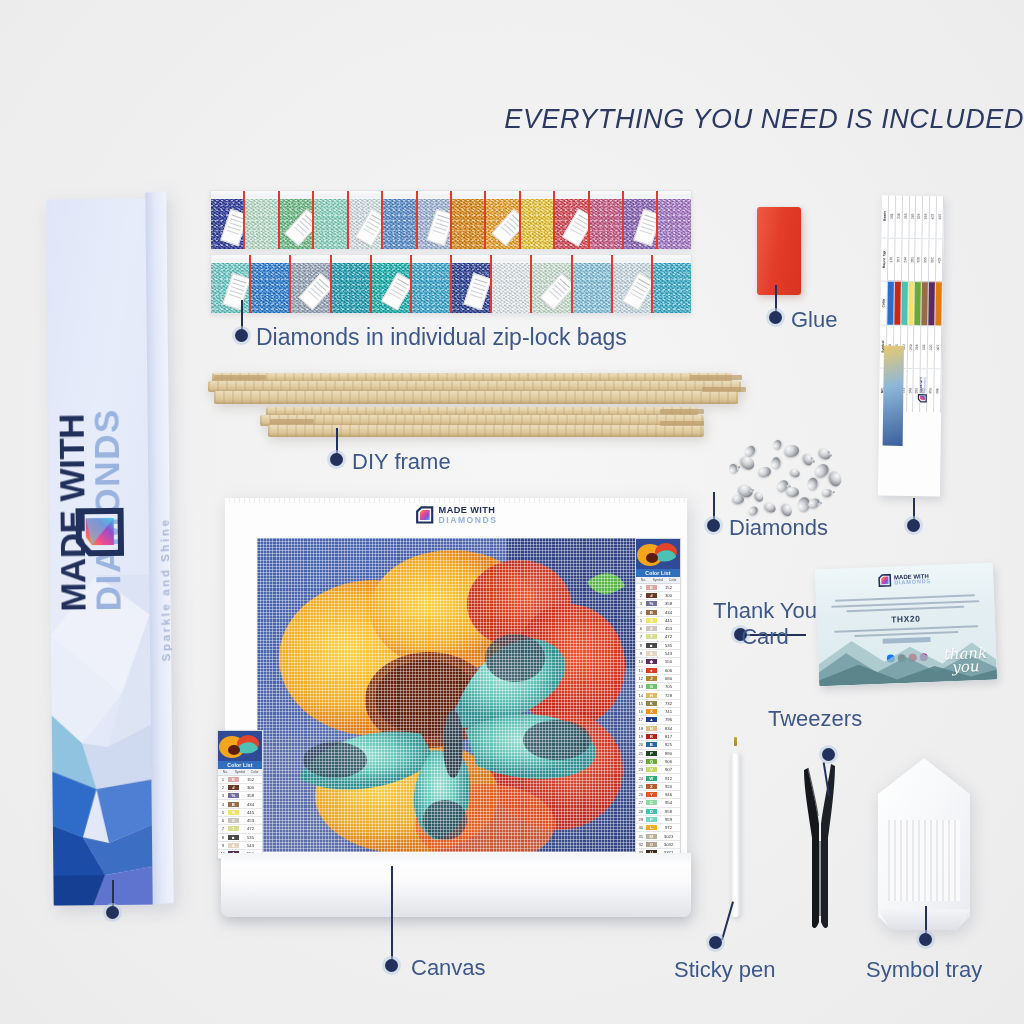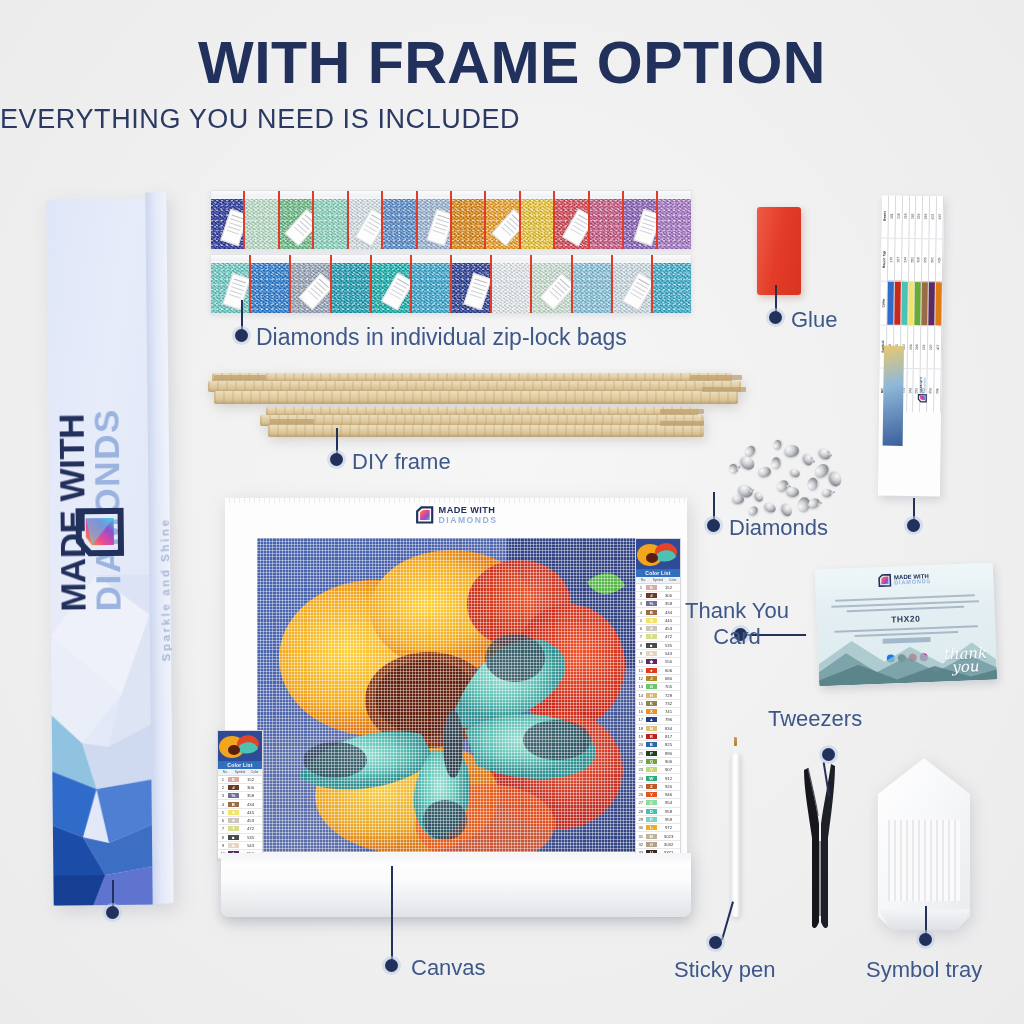--- a/index.html
+++ b/index.html
@@ -12,23 +12,23 @@
   #stage{position:relative;width:1024px;height:1024px;
     background:radial-gradient(ellipse at 50% 45%, #f6f6f6 0%, #f0f0f0 55%, #ebebec 100%);}
 
   
   .title{
     position:absolute;left:0;right:0;top:34px;text-align:center;
     font-size:59px;font-weight:bold;letter-spacing:.5px;
     color:#22305c;line-height:1;
   }
   .subtitle{
-    position:absolute;left:0;right:0;top:106px;text-align:left;
+    position:absolute;left:0;right:0;top:106px;text-align:right;
     font-size:27px;font-weight:normal;letter-spacing:.6px;
-    color:#2c3a63;line-height:1;
+    color:#2c3a63;line-height:1;font-style:italic;
   }
 
   
   .callout-label{
     position:absolute;color:#3d5789;font-size:22px;line-height:1.18;
     white-space:pre-line;font-weight:normal;
   }
   .dot{
     position:absolute;width:13px;height:13px;border-radius:50%;
     background:#22305c;box-shadow:0 0 0 3px rgba(190,205,230,.55);
@@ -187,21 +187,20 @@
     border-radius:1px;opacity:.95;}
   .tray-lip{position:absolute;left:4%;right:4%;bottom:0;height:12%;
     background:linear-gradient(180deg,#f4f5f7,#dfe1e6);
     clip-path:polygon(0% 0%,100% 0%,86% 100%,14% 100%);}
 </style>
 </head>
 <body>
 
 <div id="stage">
 
-  <div class="title">WITH FRAME OPTION</div>
   <div class="subtitle">EVERYTHING YOU NEED IS INCLUDED</div>
 
   <div id="branded-box">
     <div class="box-face">
       <div class="box-poly">
         <svg width="99" height="330" viewBox="0 0 99 330" preserveAspectRatio="none">
           <polygon points="0,60 46,0 99,40 70,120" fill="#eef1fa"></polygon>
           <polygon points="46,0 99,0 99,40" fill="#dce3f4"></polygon>
           <polygon points="0,0 46,0 0,60" fill="#e6ebf7"></polygon>
           <polygon points="0,60 70,120 30,168 0,140" fill="#e9eef8"></polygon>
@@ -902,21 +901,21 @@
       <path d="M0 38 L28 20 L58 40 L88 26 L118 42 L150 26 L178 40 L178 52 L0 52 Z" fill="#6f9aa0" opacity=".8"></path>
       <path d="M0 46 L40 32 L78 48 L116 36 L152 48 L178 42 L178 52 L0 52 Z" fill="#567f86" opacity=".85"></path>
     </svg>
     <div class="ty-script">
       <div>thank</div>
       <div>you</div>
     </div>
   </div>
   <div class="lead h" style="left:744px;top:634px;width:62px;"></div>
   <div class="dot" style="left:734px;top:628px;"></div>
-  <div class="callout-label" style="left:672px;top:598px;width:130px;text-align:center;">Thank You
+  <div class="callout-label" style="left:700px;top:598px;width:130px;text-align:center;">Thank You
 Card</div>
 
   <div id="stickypen">
     <div class="pen-body"></div>
     <div class="pen-cone"></div>
     <div class="pen-tip"></div>
   </div>
   <div class="lead v" style="left:721px;top:900px;height:40px;transform:rotate(16deg);transform-origin:bottom;"></div>
   <div class="dot" style="left:709px;top:936px;"></div>
   <div class="callout-label" style="left:674px;top:957px;">Sticky pen</div>

